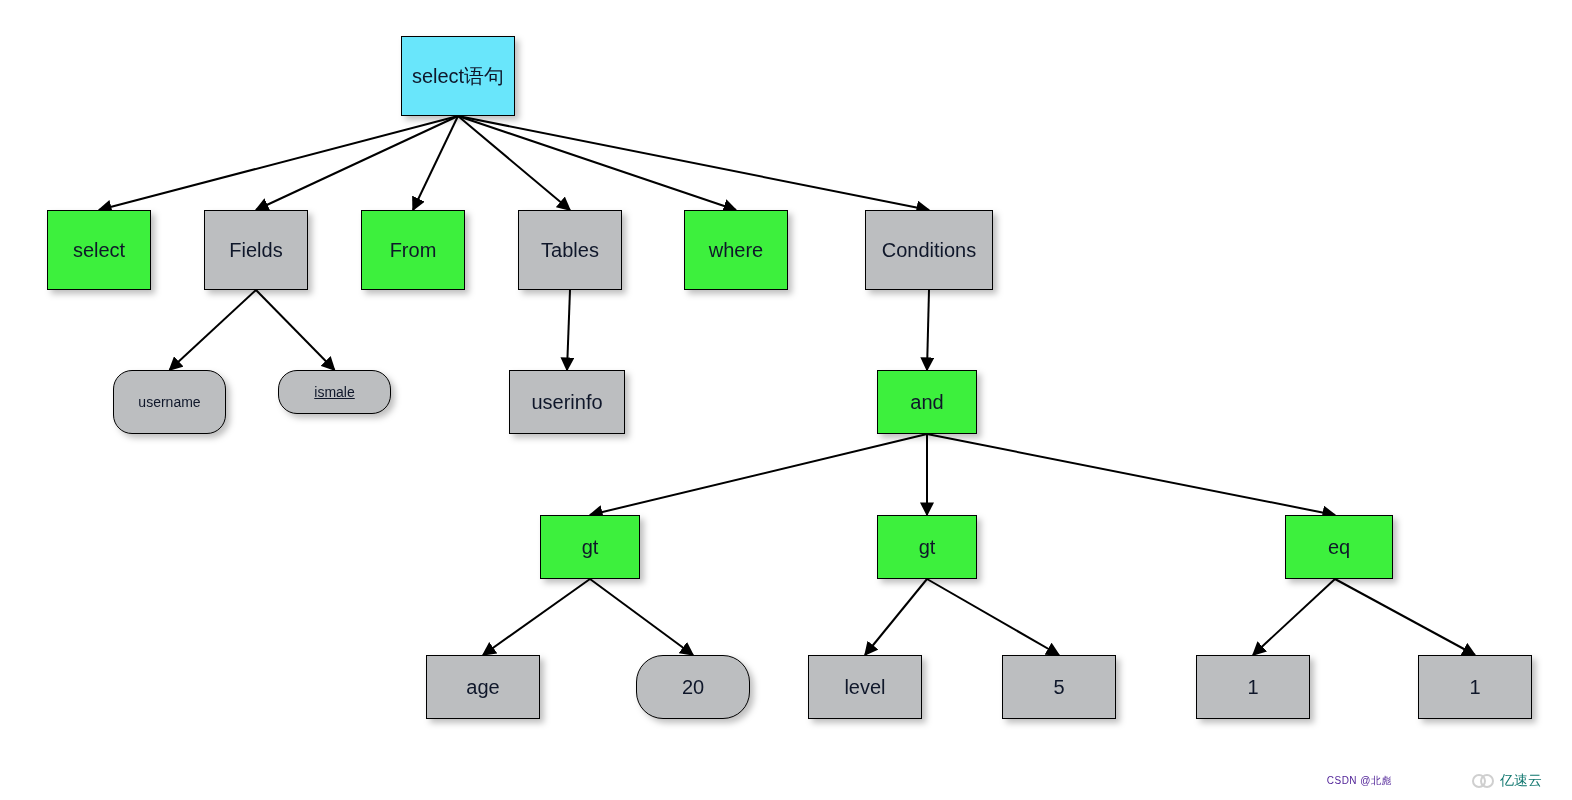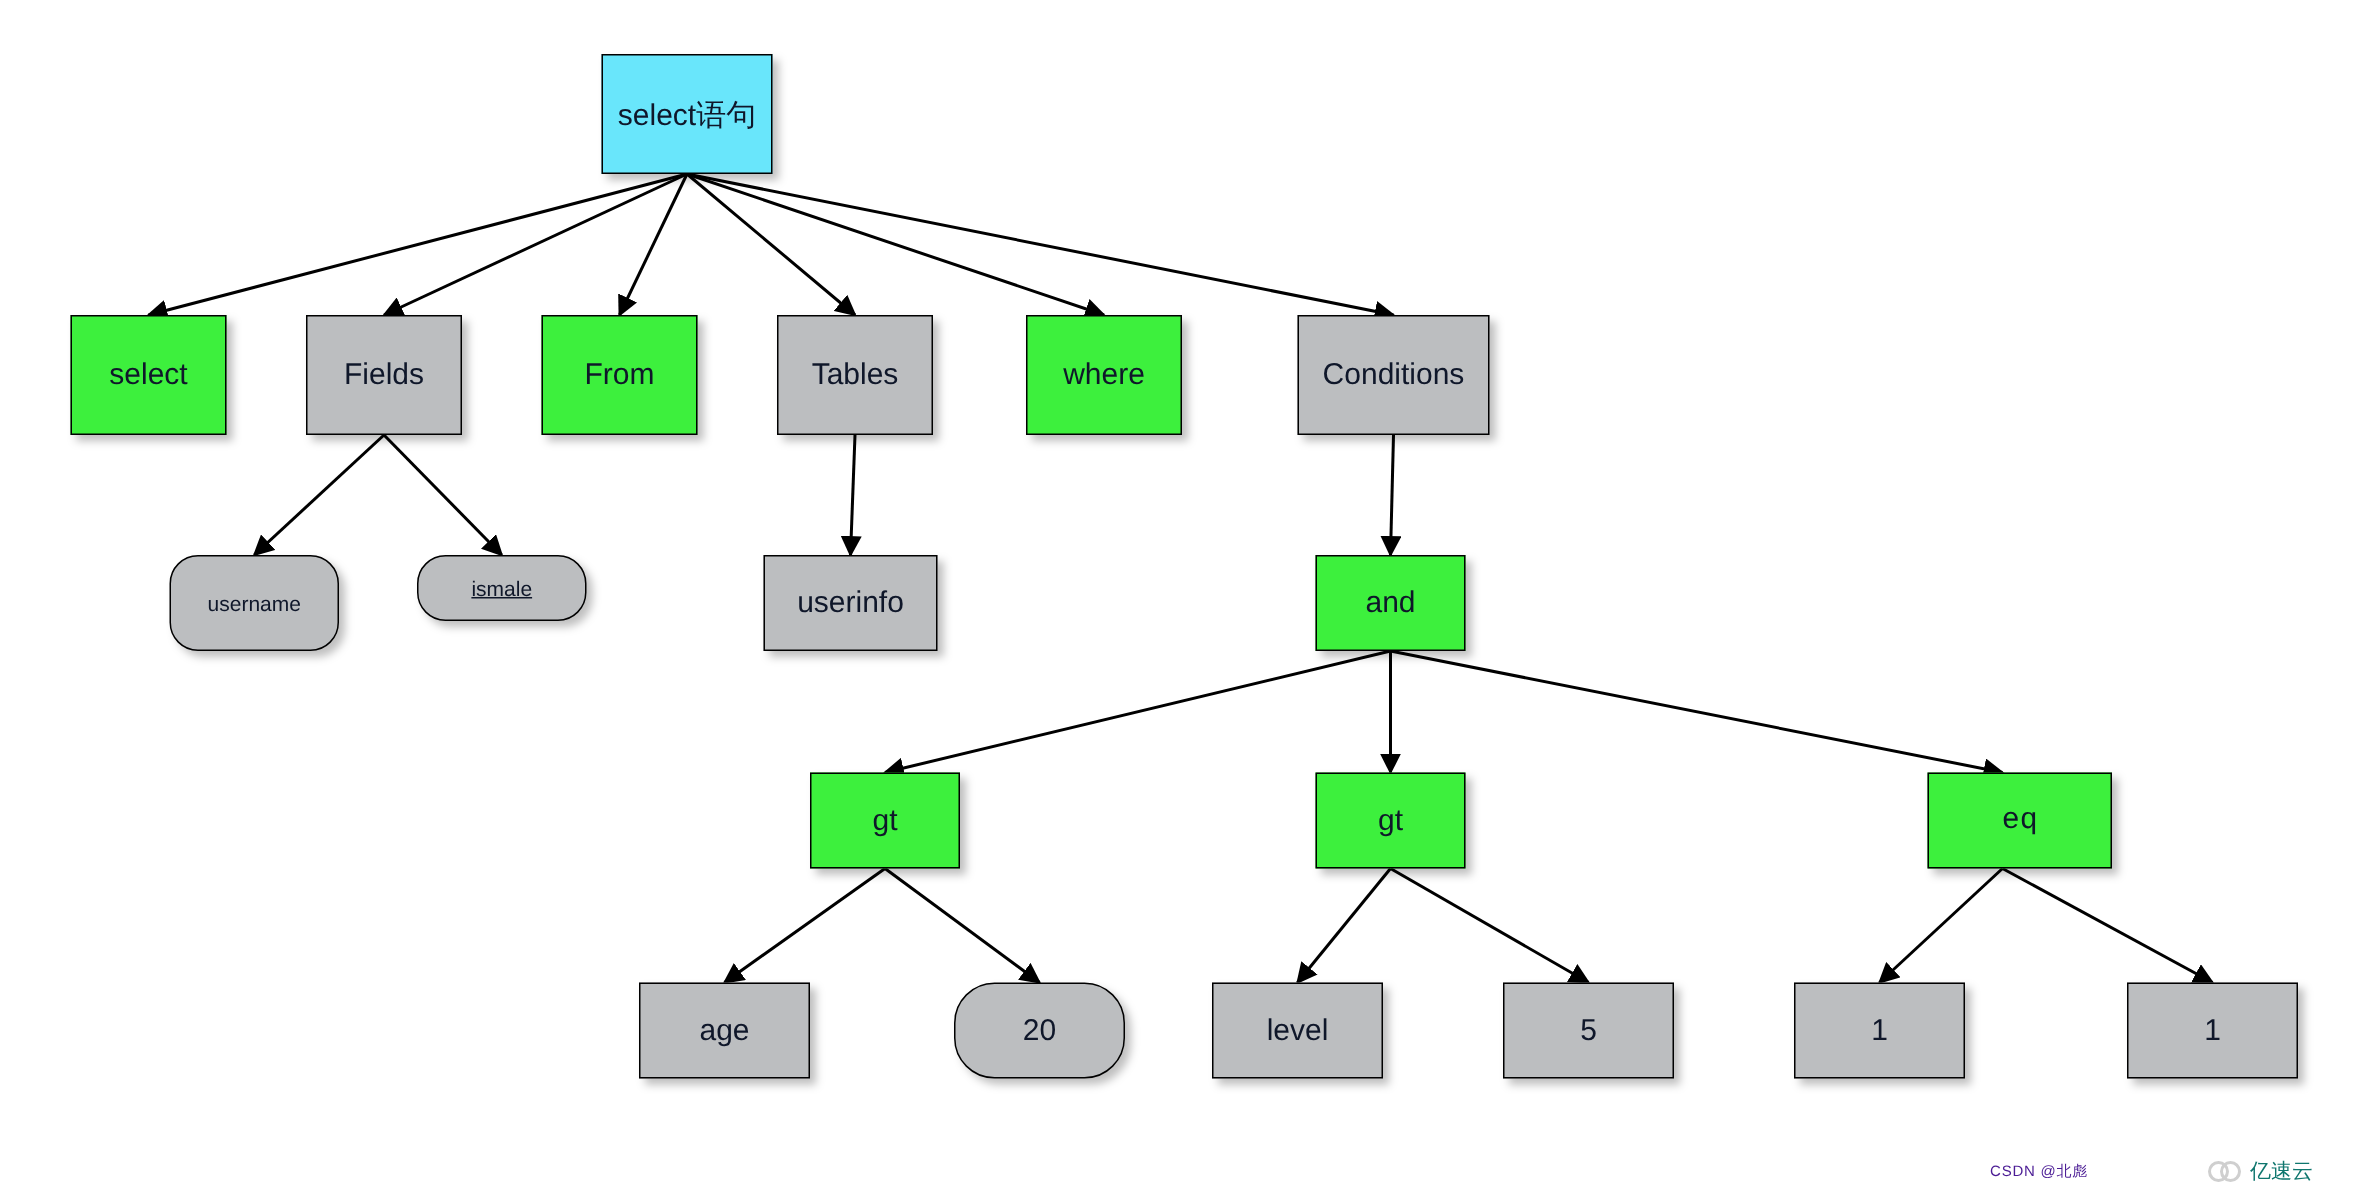--- a/index.html
+++ b/index.html
@@ -133,21 +133,21 @@
     </div>
     <div class="node green" style="left: 877px; top: 370px; width: 100px; height: 64px;">
       <span>and</span>
     </div>
     <div class="node green" style="left: 540px; top: 515px; width: 100px; height: 64px;">
       <span>gt</span>
     </div>
     <div class="node green" style="left: 877px; top: 515px; width: 100px; height: 64px;">
       <span>gt</span>
     </div>
-    <div class="node green" style="left: 1285px; top: 515px; width: 123px; height: 64px; font-family: Liberation Mono, monospace;">
+    <div class="node green" style="left: 1285px; top: 515px; width: 108px; height: 64px;">
       <span>eq</span>
     </div>
     <div class="node gray" style="left: 426px; top: 655px; width: 114px; height: 64px;">
       <span>age</span>
     </div>
     <div class="node gray" style="left: 636px; top: 655px; width: 114px; height: 64px; border-radius: 27px;">
       <span>20</span>
     </div>
     <div class="node gray" style="left: 808px; top: 655px; width: 114px; height: 64px;">
       <span>level</span>

